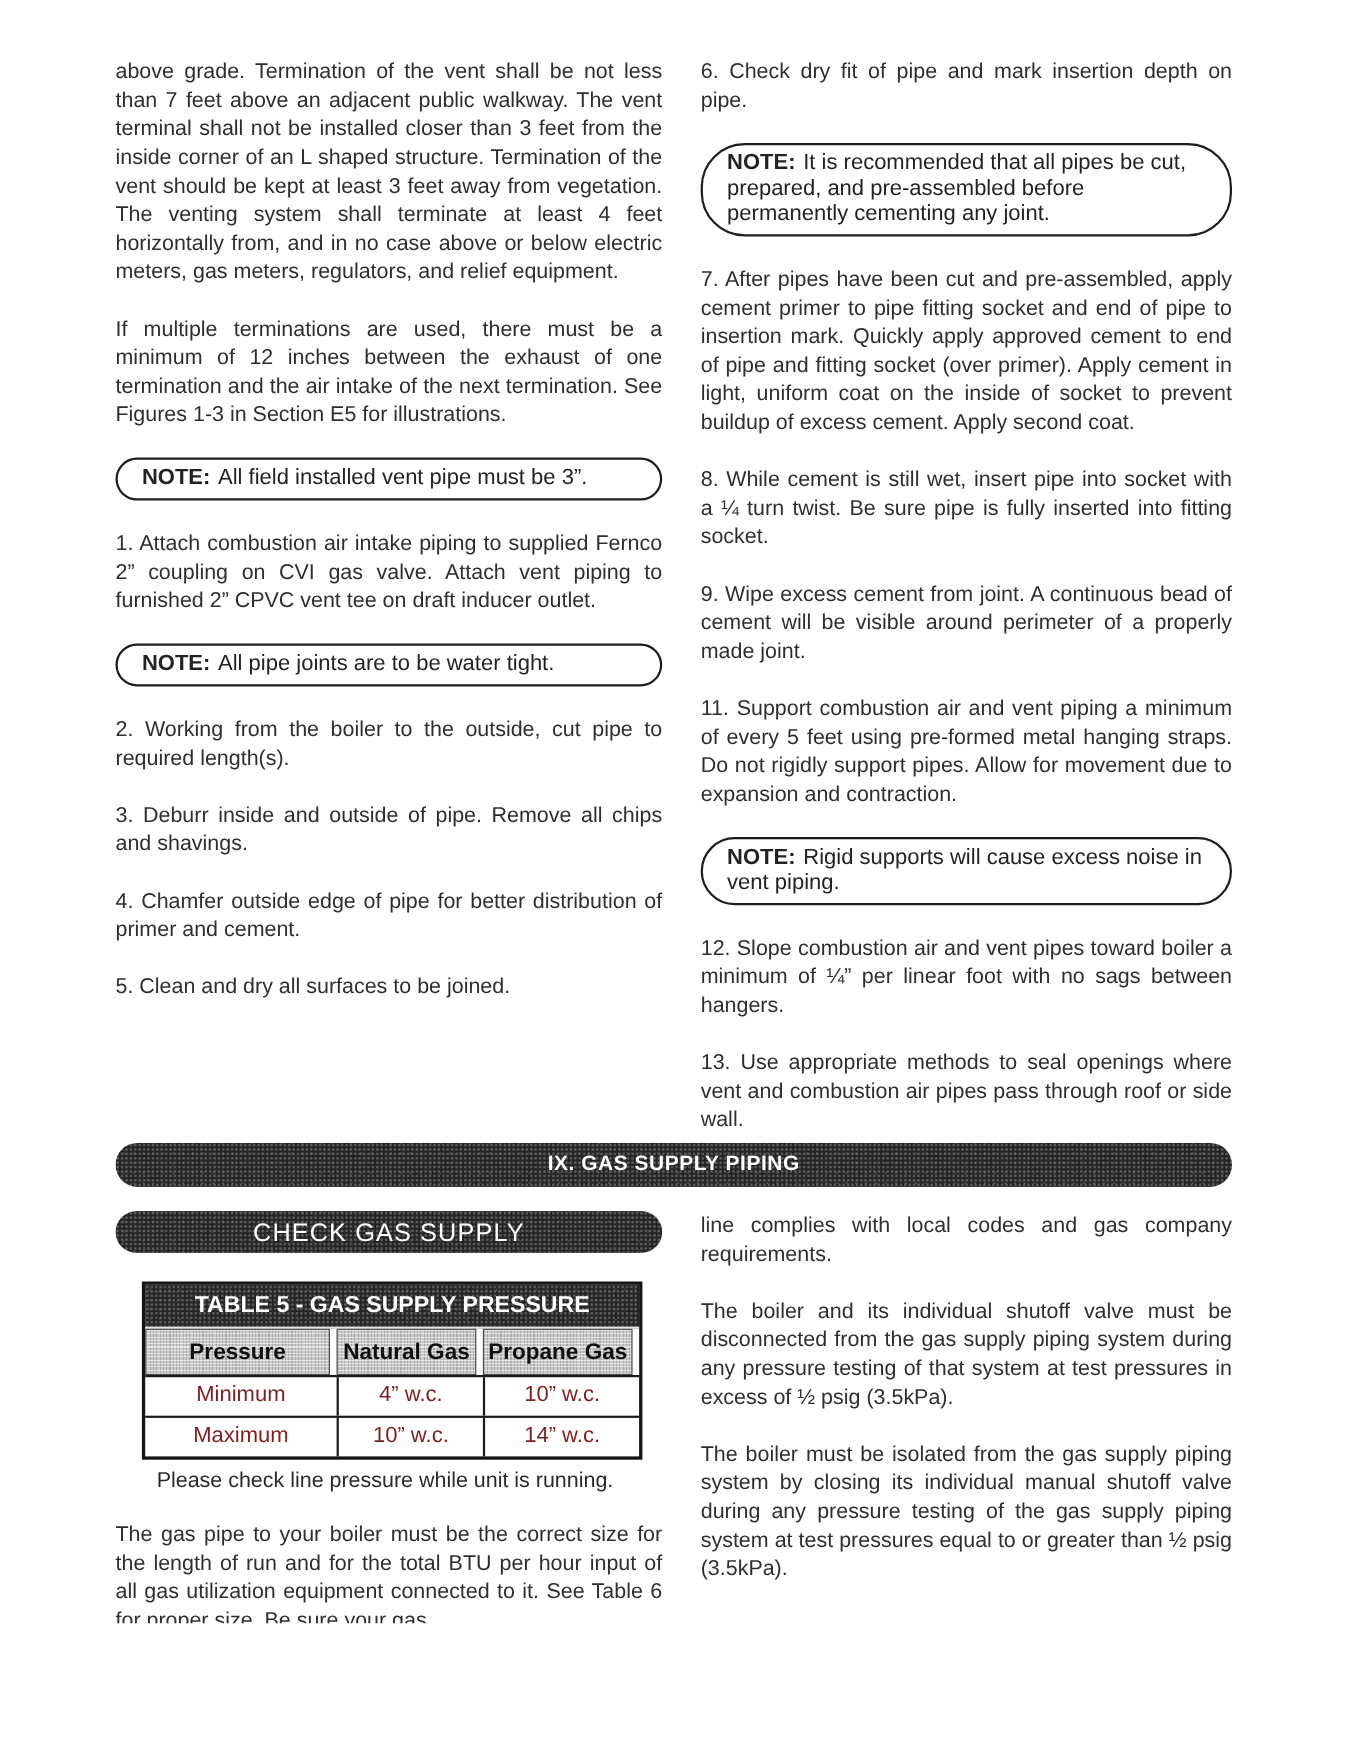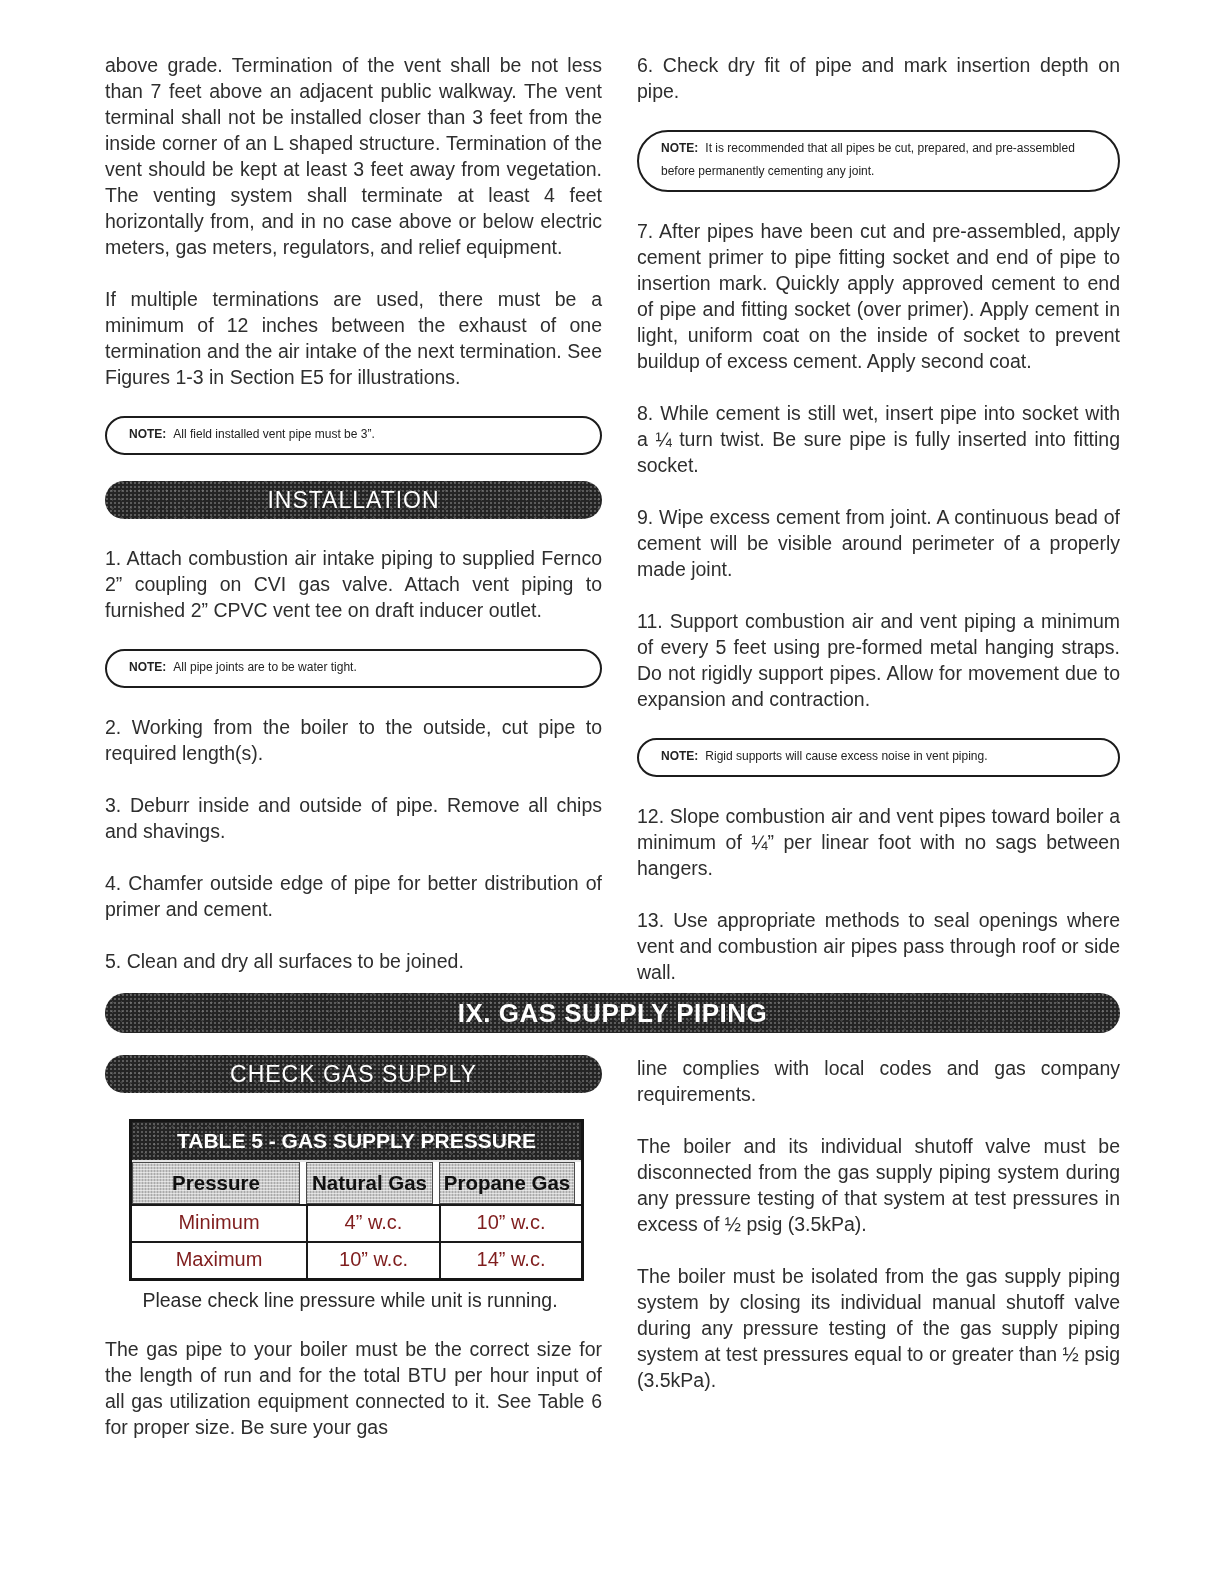--- a/index.html
+++ b/index.html
@@ -30,21 +30,21 @@
     text-align: justify;
     margin: 0 0 26px 0;
   }
   p.last { margin-bottom: 0; }
 
   
   .note {
     border: 2.5px solid #1c1c1c;
     border-radius: 40px;
     padding: 5px 18px 7px 22px;
-    font-size: 12px;
+    font-size: 20px;
     line-height: 23px;
     margin: 2px 0 26px 0;
     color: #222;
   }
   .note-label { font-weight: bold; margin-right: 7px; }
 
   
   .band {
     background-color: #242424;
     background-image:
@@ -59,21 +59,21 @@
   .band-small {
     height: 38px;
     line-height: 38px;
     font-size: 23px;
     letter-spacing: 1px;
     margin: 0 0 26px 0;
   }
   .band-full {
     height: 40px;
     line-height: 40px;
-    font-size: 26px;
+    font-size: 19px;
     font-weight: bold;
     letter-spacing: 0.5px;
     margin: 8px 0 22px 0;
   }
 
   
   .t5 {
     width: 455px;
     margin: 2px 0 8px 24px;
     border: 3px solid #151515;
@@ -169,23 +169,20 @@
     <div class="two-col">
 
       <div>
         <p class="body">above grade. Termination of the vent shall be not less than 7 feet above an adjacent public walkway. The vent terminal shall not be installed closer than 3 feet from the inside corner of an L shaped structure. Termination of the vent should be kept at least 3 feet away from vegetation. The venting system shall terminate at least 4 feet horizontally from, and in no case above or below electric meters, gas meters, regulators, and relief equipment.</p>
         <p class="body">If multiple terminations are used, there must be a minimum of 12 inches between the exhaust of one termination and the air intake of the next termination. See Figures 1-3 in Section E5 for illustrations.</p>
 
         <div class="note">
           <span class="note-label">NOTE:</span><span>All field installed vent pipe must be 3”.</span>
         </div>
 
-        <div class="band band-small">
-          <span>INSTALLATION</span>
-        </div>
 
         <p class="body">1. Attach combustion air intake piping to supplied Fernco 2” coupling on CVI gas valve. Attach vent piping to furnished 2” CPVC vent tee on draft inducer outlet.</p>
 
         <div class="note">
           <span class="note-label">NOTE:</span><span>All pipe joints are to be water tight.</span>
         </div>
 
         <p class="body">2. Working from the boiler to the outside, cut pipe to required length(s).</p>
         <p class="body">3. Deburr inside and outside of pipe. Remove all chips and shavings.</p>
         <p class="body">4. Chamfer outside edge of pipe for better distribution of primer and cement.</p>

